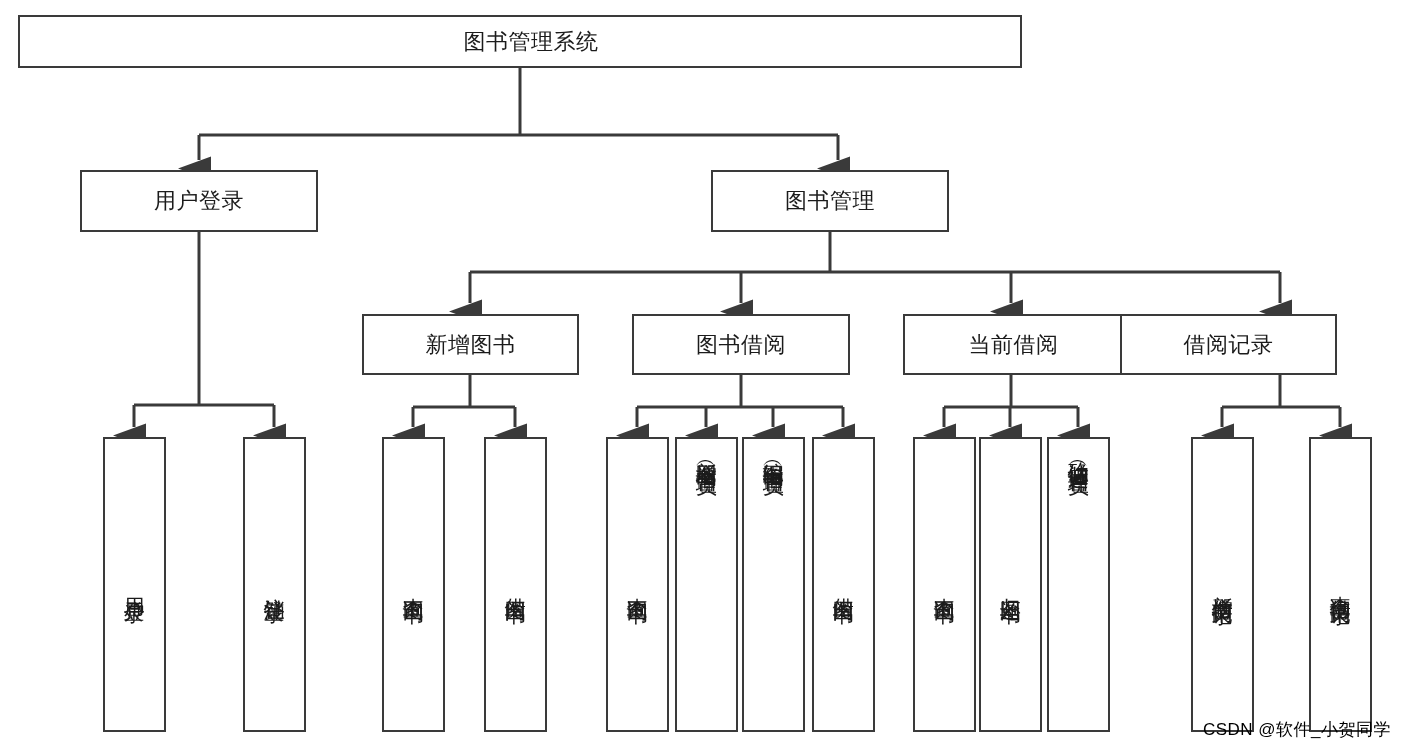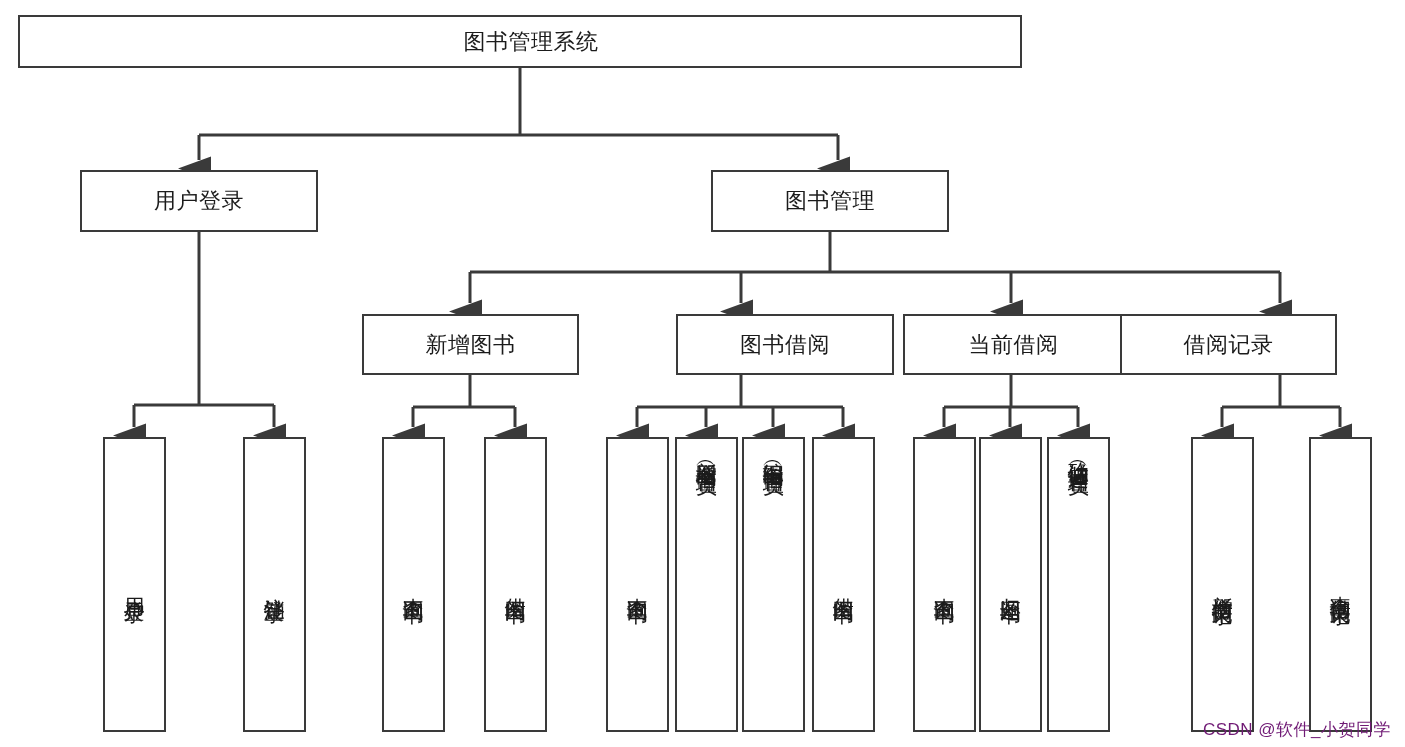--- a/index.html
+++ b/index.html
@@ -61,21 +61,21 @@
   }
   .node.vert.top .label {
     align-self: flex-start;
     margin-top: 2px;
   }
   #watermark {
     position: absolute;
     right: 14px;
     bottom: 6px;
     font-size: 17px;
-    color: #701a75;
+    color: #000000;
     letter-spacing: 0.5px;
     z-index: 3;
     white-space: nowrap;
   }
 </style>
 </head>
 <body>
 
 <div id="canvas">
 
@@ -136,21 +136,21 @@
   <div class="node horiz" style="left:80px; top:170px; width:238px; height:62px;">
     <span class="label">用户登录</span>
   </div>
   <div class="node horiz" style="left:711px; top:170px; width:238px; height:62px;">
     <span class="label">图书管理</span>
   </div>
 
   <div class="node horiz" style="left:362px; top:314px; width:217px; height:61px;">
     <span class="label">新增图书</span>
   </div>
-  <div class="node horiz" style="left:632px; top:314px; width:218px; height:61px;margin-left:44px;">
+  <div class="node horiz" style="left:632px; top:314px; width:218px; height:61px;">
     <span class="label">图书借阅</span>
   </div>
   <div class="node horiz" style="left:903px; top:314px; width:221px; height:61px;">
     <span class="label">当前借阅</span>
   </div>
   <div class="node horiz" style="left:1120px; top:314px; width:217px; height:61px;">
     <span class="label">借阅记录</span>
   </div>
 
   <div class="node vert" style="left:103px; top:437px; width:63px; height:295px;">

